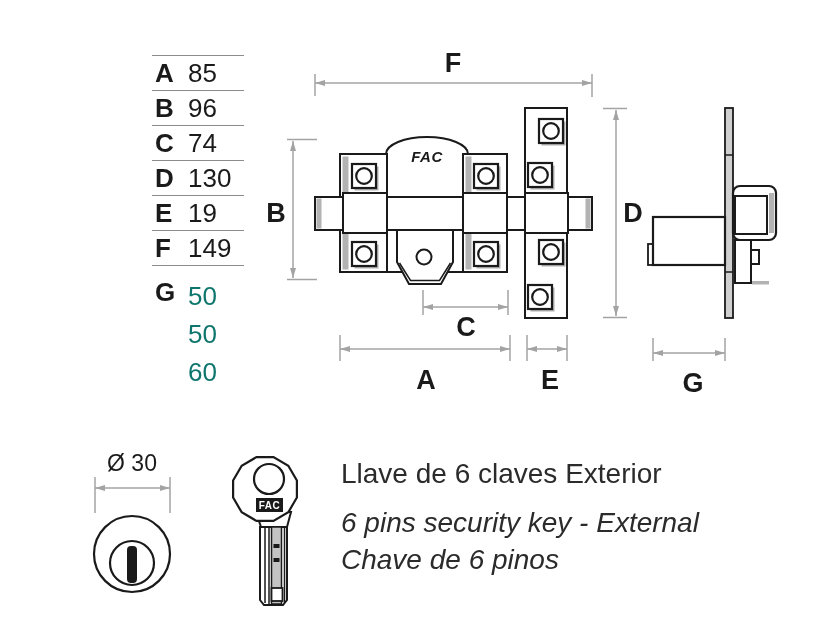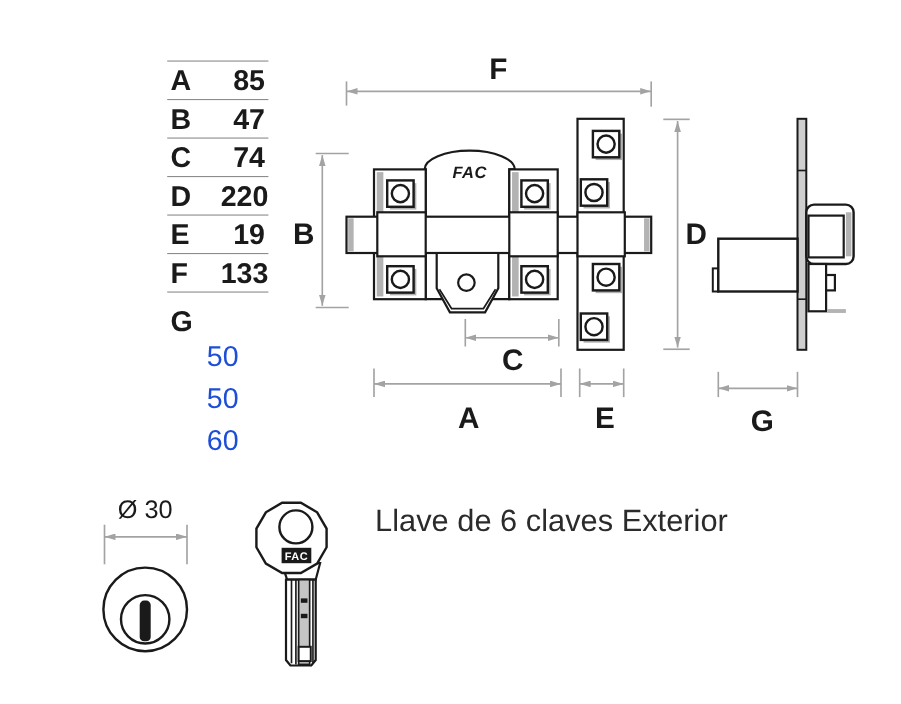--- a/index.html
+++ b/index.html
@@ -4,24 +4,24 @@
 <style>
   html,body{margin:0;padding:0;background:#ffffff;}
   #stage{position:relative;width:819px;height:640px;background:#ffffff;overflow:hidden;
          font-family:"Liberation Sans", sans-serif;color:#1a1a1a;}
   svg{position:absolute;left:0;top:0;}
   
   #dim-table{position:absolute;left:152px;top:55px;width:92px;border-bottom:1.5px solid #8c8c8c;}
   .dim-row{display:flex;align-items:center;height:34px;border-top:1.5px solid #8c8c8c;
            font-size:26px;line-height:34px;}
   .dim-row .lbl{font-weight:bold;width:33px;padding-left:3px;}
-  .dim-row .val{font-weight:700;margin-left:24px;}
+  .dim-row .val{font-weight:400;}
   #g-block{position:absolute;left:152px;top:277px;display:flex;align-items:flex-start;font-size:26px;}
   #g-block .lbl{font-weight:bold;width:33px;padding-left:3px;line-height:30px;}
-  #g-block .vals{color:#1d4ed8;line-height:38px;margin-top:28px;}
+  #g-block .vals{color:#0f766e;line-height:38px;}
   
   #caption{position:absolute;left:341px;top:455px;font-size:28px;color:#2b2b2b;}
   #caption .t1{line-height:38px;margin-bottom:11px;}
   #caption .t2,#caption .t3{font-style:italic;line-height:37px;}
   
   .dimlabel{font-family:"Liberation Sans",sans-serif;font-size:27px;font-weight:bold;fill:#1a1a1a;}
   .dialabel{font-family:"Liberation Sans",sans-serif;font-size:23px;font-weight:400;fill:#1a1a1a;}
   .brand{font-family:"Liberation Sans",sans-serif;font-size:15px;font-weight:bold;font-style:italic;
          fill:#1a1a1a;letter-spacing:0.5px;}
   .brand-key{font-family:"Liberation Sans",sans-serif;font-size:10px;font-weight:bold;fill:#ffffff;letter-spacing:0.5px;}
@@ -31,37 +31,37 @@
 
 <div id="stage">
 
   <div id="dim-table">
     <div class="dim-row">
       <span class="lbl">A</span>
       <span class="val">85</span>
     </div>
     <div class="dim-row">
       <span class="lbl">B</span>
-      <span class="val">47</span>
+      <span class="val">96</span>
     </div>
     <div class="dim-row">
       <span class="lbl">C</span>
       <span class="val">74</span>
     </div>
     <div class="dim-row">
       <span class="lbl">D</span>
-      <span class="val">220</span>
+      <span class="val">130</span>
     </div>
     <div class="dim-row">
       <span class="lbl">E</span>
       <span class="val">19</span>
     </div>
     <div class="dim-row">
       <span class="lbl">F</span>
-      <span class="val">133</span>
+      <span class="val">149</span>
     </div>
   </div>
 
   <div id="g-block">
     <span class="lbl">G</span>
     <span class="vals">
       <span style="display:block">50</span>
       <span style="display:block">50</span>
       <span style="display:block">60</span>
     </span>
@@ -197,15 +197,17 @@
       <text x="466" y="336" text-anchor="middle" class="dimlabel">C</text>
       <text x="426" y="389" text-anchor="middle" class="dimlabel">A</text>
       <text x="550" y="389" text-anchor="middle" class="dimlabel">E</text>
       <text x="693" y="392" text-anchor="middle" class="dimlabel">G</text>
       <text x="132" y="471" text-anchor="middle" class="dialabel">Ø 30</text>
     </g>
   </svg>
 
   <div id="caption">
     <div class="t1">Llave de 6 claves Exterior</div>
+    <div class="t2">6 pins security key - External</div>
+    <div class="t3">Chave de 6 pinos</div>
   </div>
 
 </div>
 
 </body></html>

